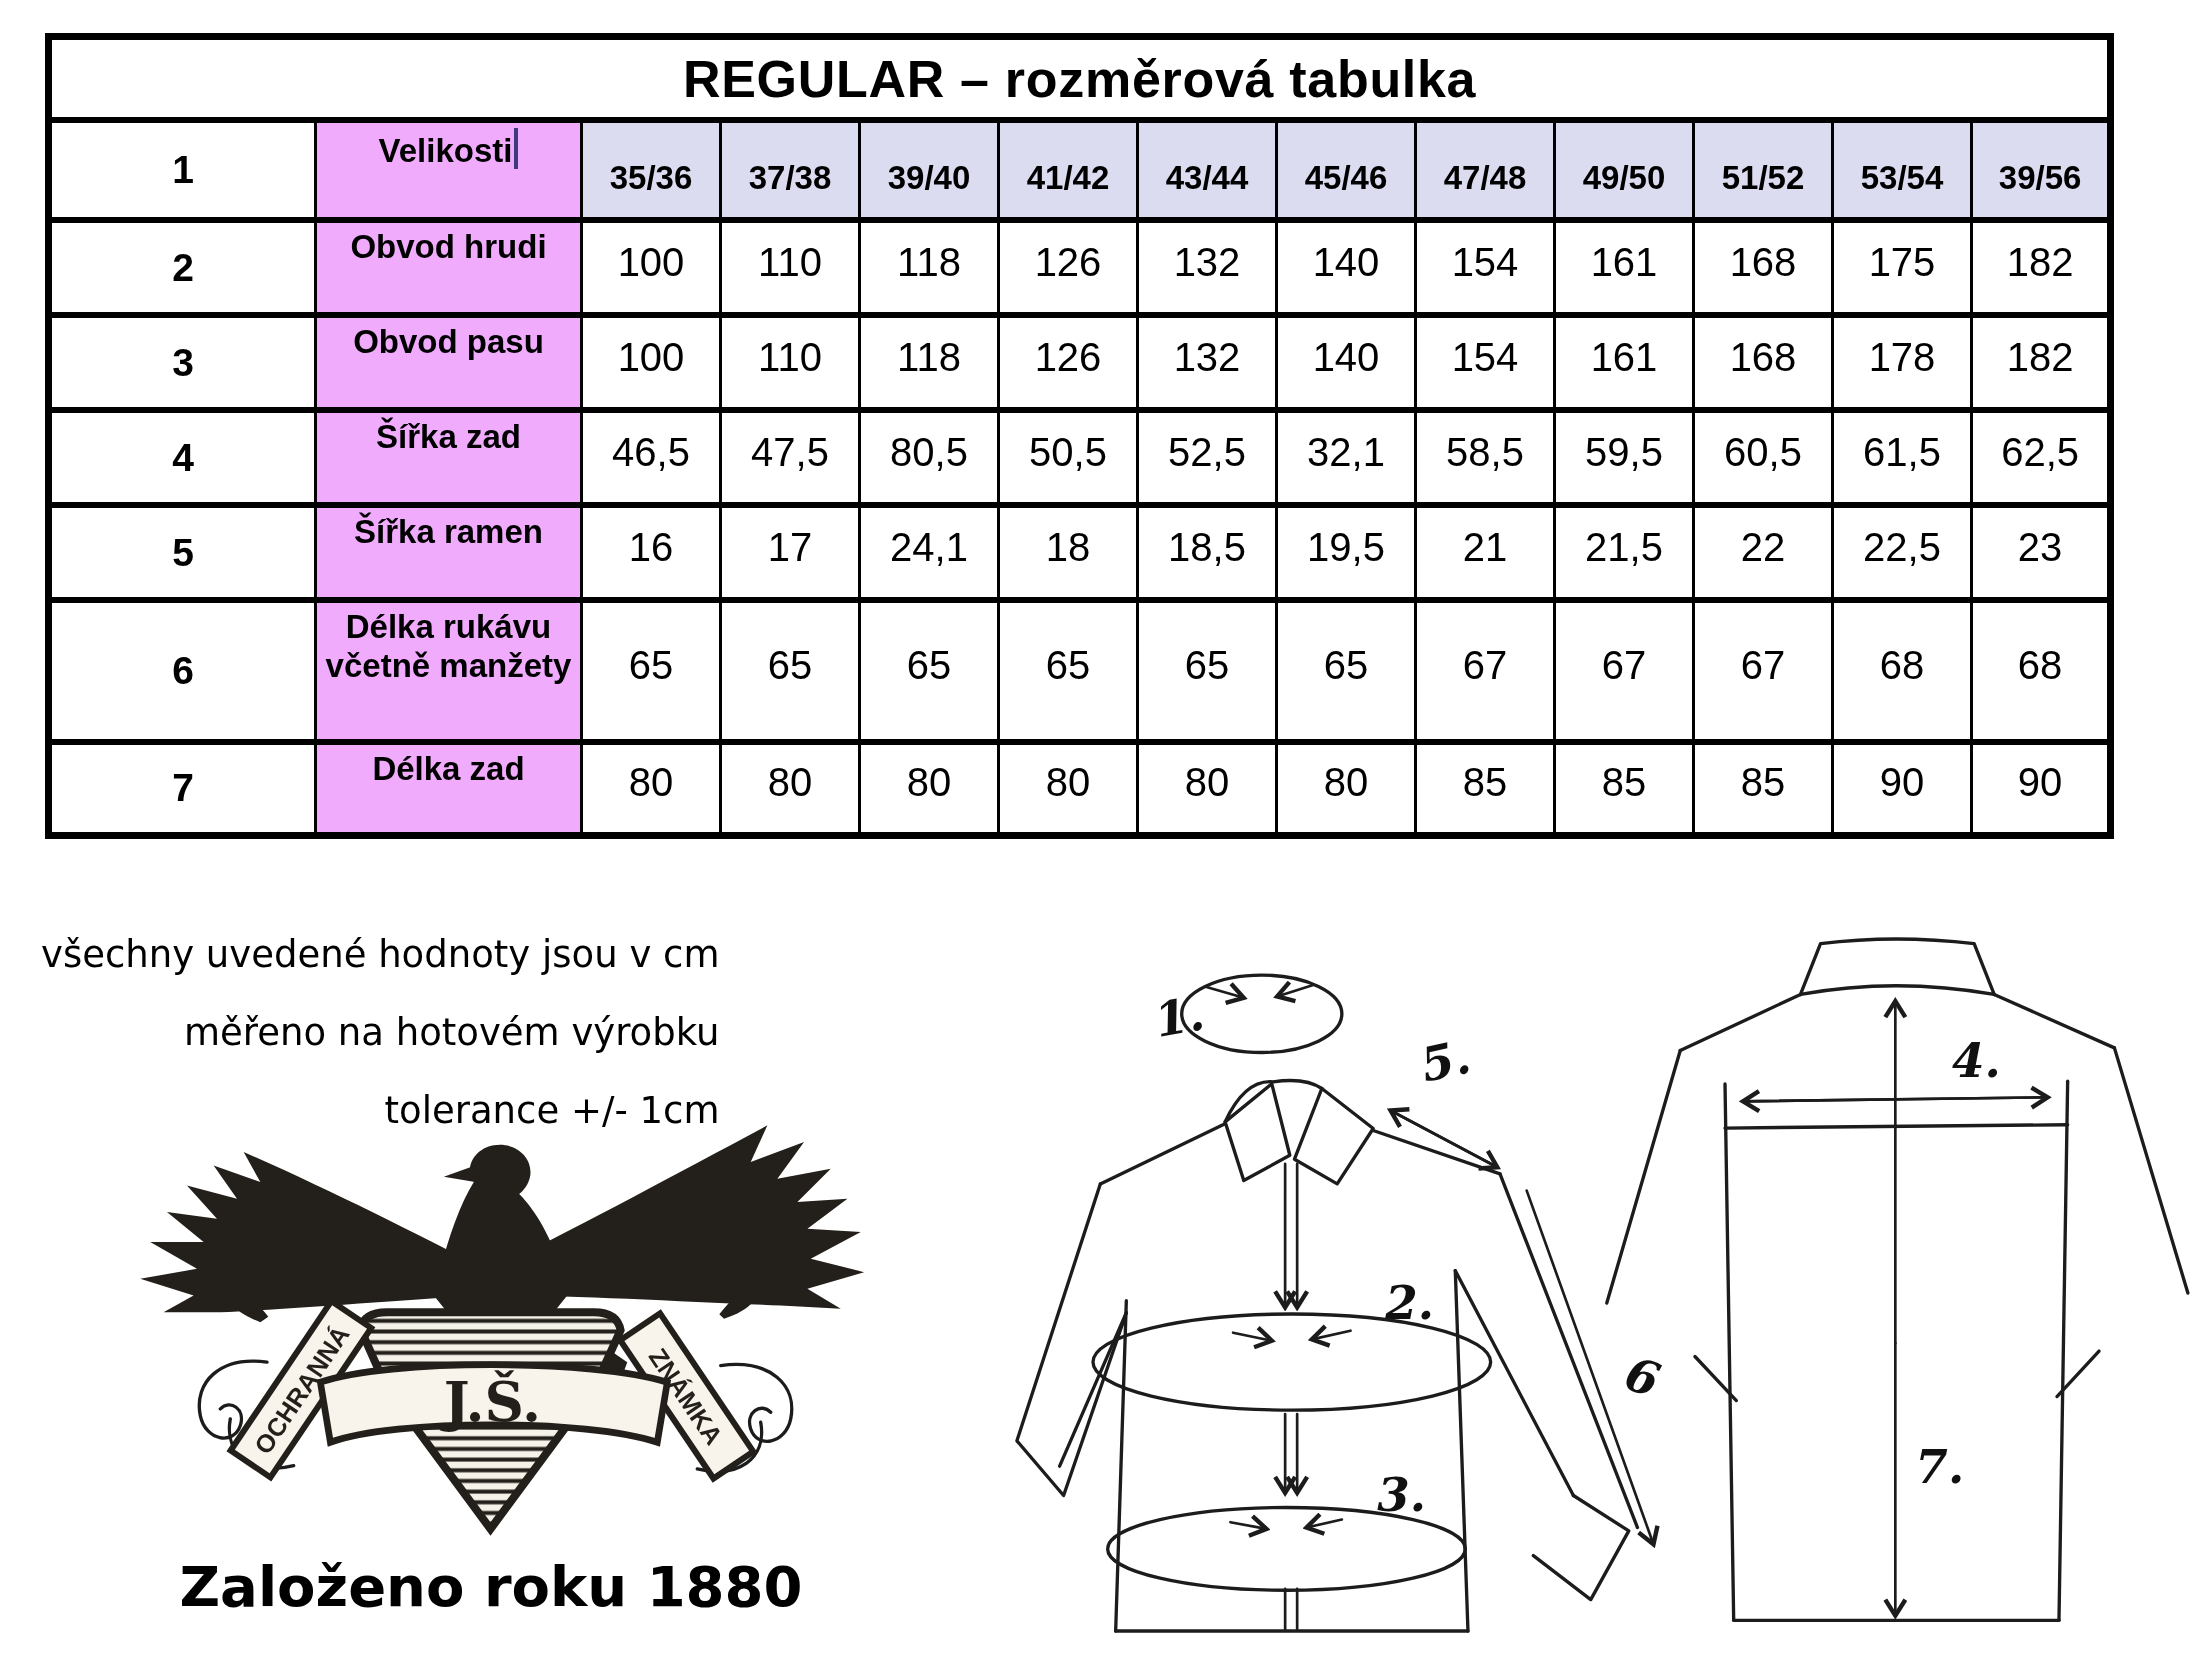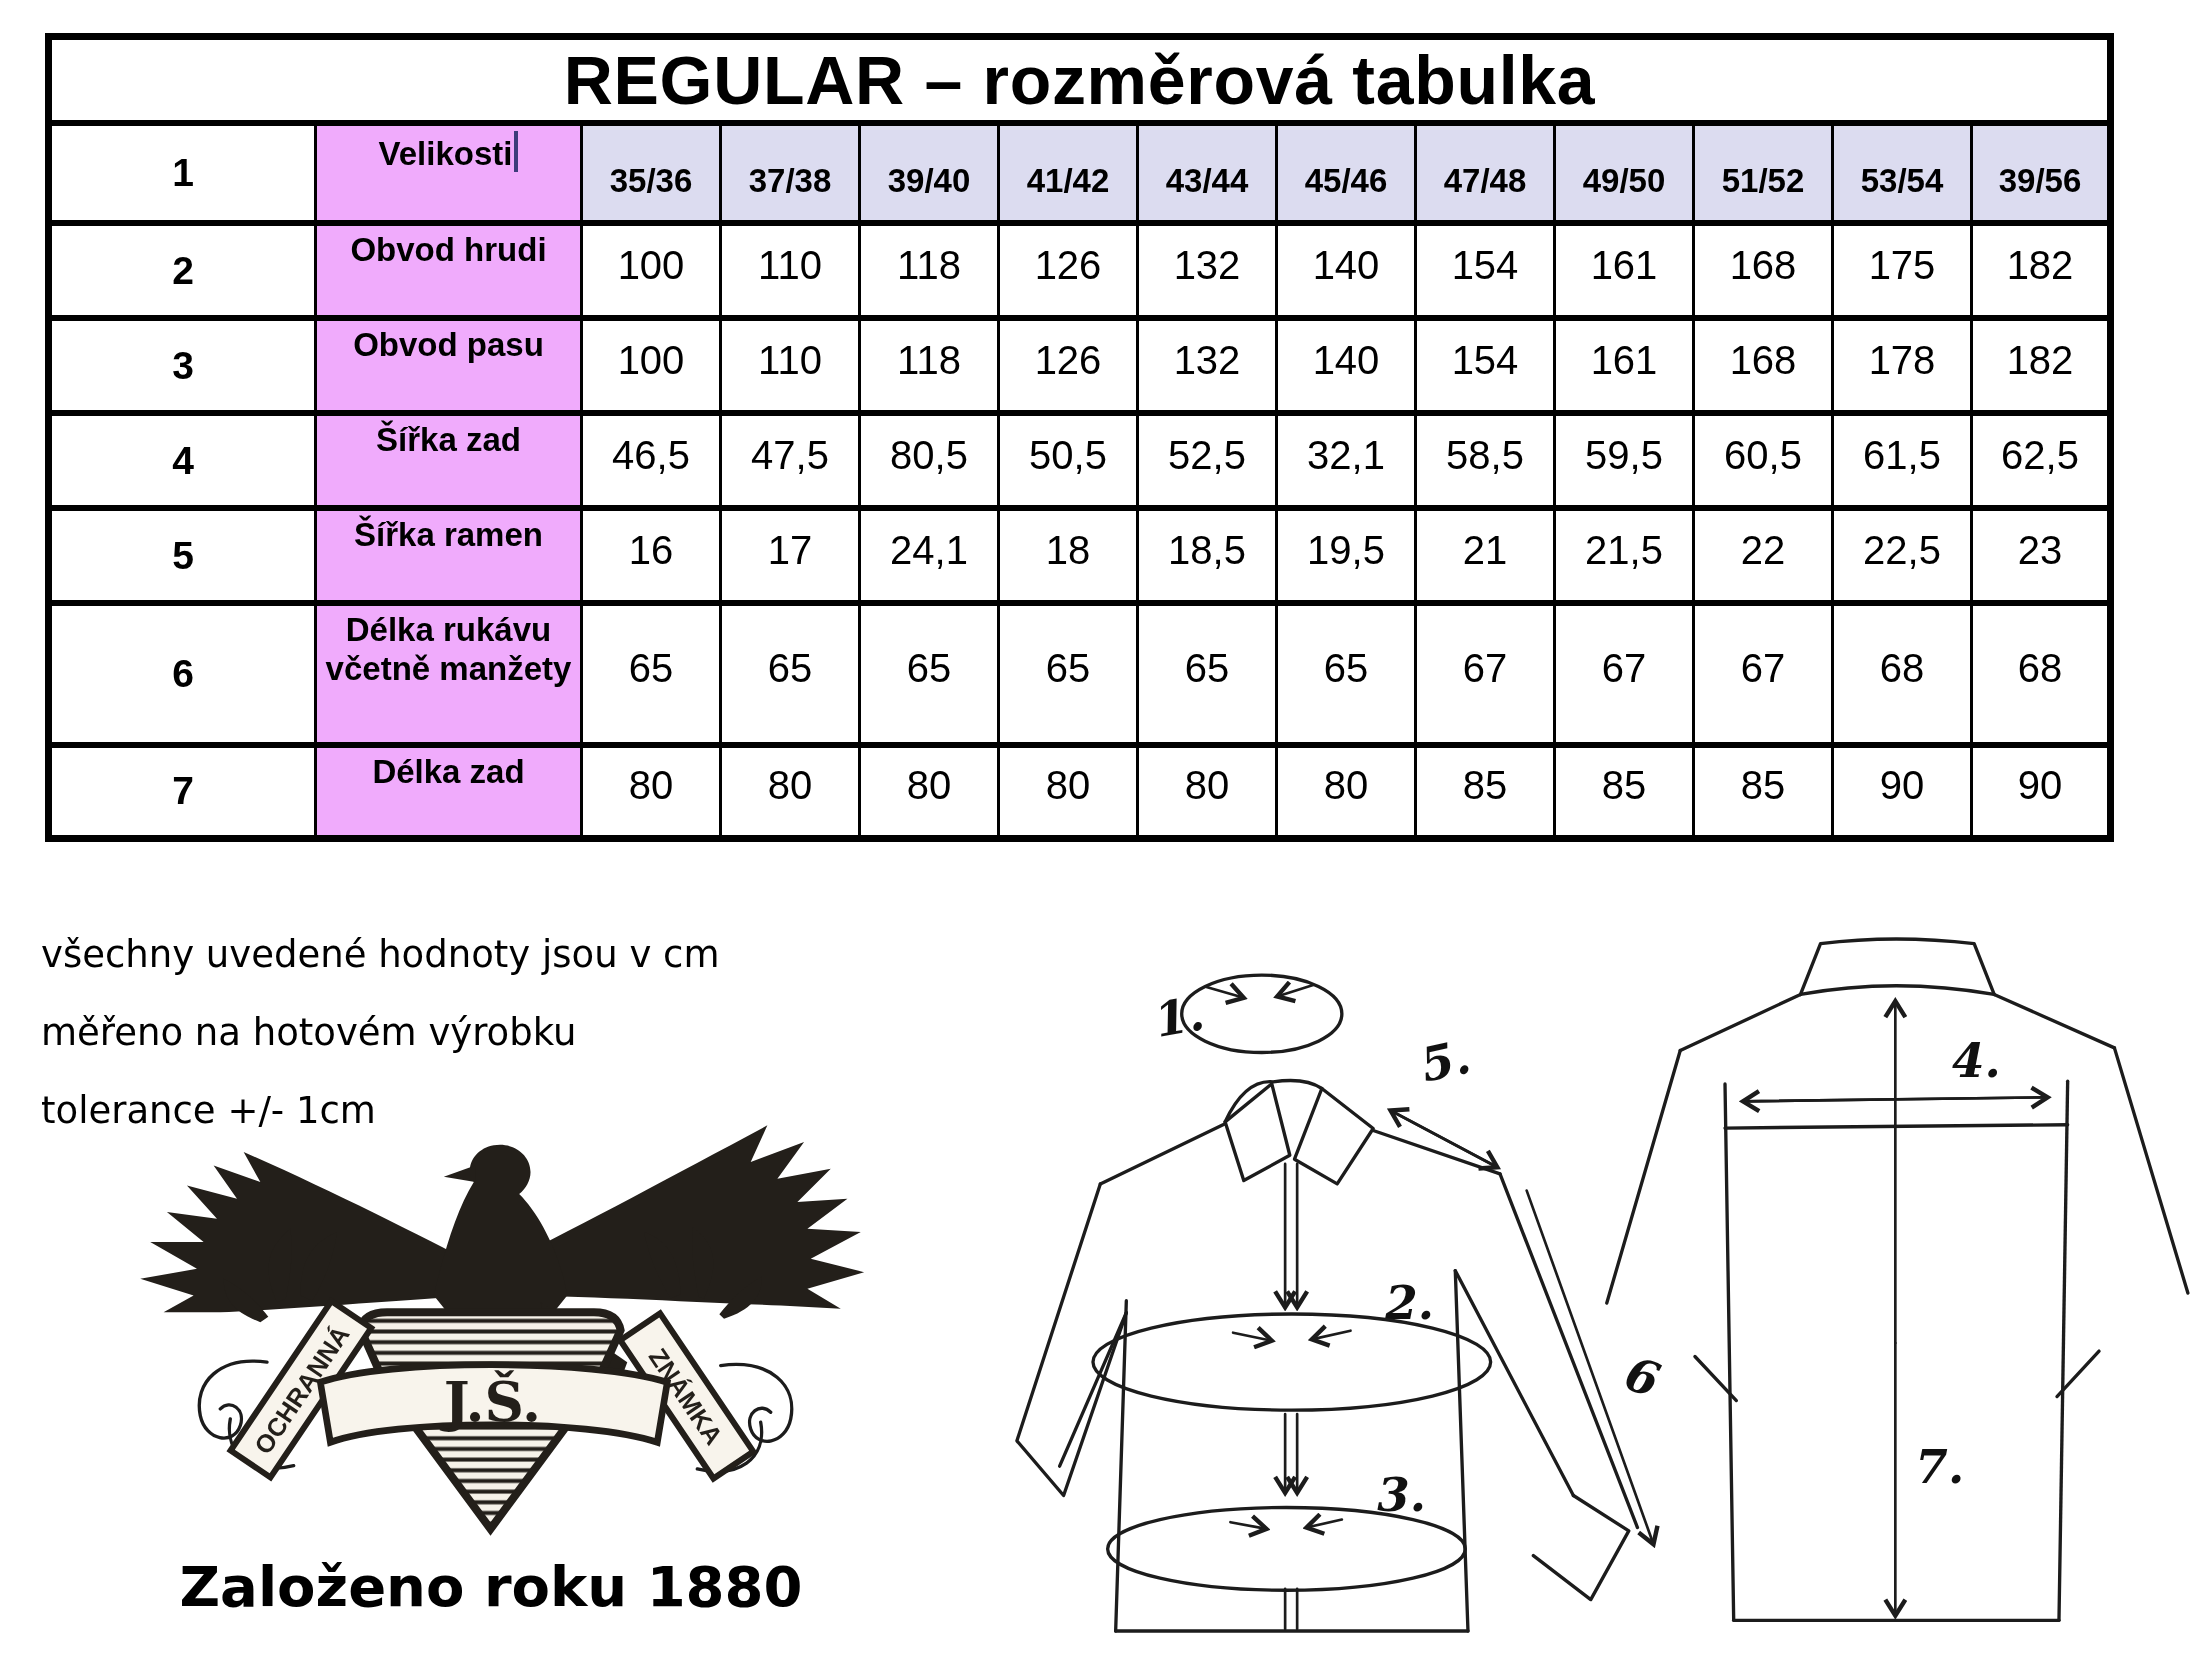--- a/index.html
+++ b/index.html
@@ -11,21 +11,21 @@
     position:absolute;left:45px;top:33px;width:2061px;
     border-collapse:collapse;table-layout:fixed;background:#fff;
   }
   table.size-table td{
     border-left:3.3px solid #000;border-right:3.3px solid #000;
     border-top:6px solid #000;border-bottom:6px solid #000;
     overflow:hidden;text-align:center;
   }
   table.size-table{border:7.3px solid #000;}
   td.t-title{
-    font-size:68px;font-weight:bold;height:75px;vertical-align:middle;
+    font-size:52px;font-weight:bold;height:75px;vertical-align:middle;
     letter-spacing:0.7px;
   }
   td.c-num{font-size:39px;font-weight:bold;vertical-align:middle;background:#fff;}
   td.c-label{
     background:#f0abfc;font-size:33px;font-weight:bold;vertical-align:top;
     padding:5.3px 4px 0 4px;line-height:1.18;
   }
   td.c-size{
     background:#dcdcf0;font-size:33px;font-weight:bold;vertical-align:middle;
     padding-top:17.4px;
@@ -34,21 +34,21 @@
   tr.r-head{height:100px;}
   tr.r-std{height:95px;}
   tr.r-tall{height:142px;}
   tr.r-last{height:93px;}
   .caret{display:inline-block;width:4px;height:41px;background:#3c3c7a;
          vertical-align:-6.7px;margin-left:2px;}
 
   
   .notes{
     position:absolute;left:41px;top:916px;
-    font-family:"DejaVu Sans",sans-serif;font-size:37px;line-height:78px;color:#000;
+    font-family:"DejaVu Sans",sans-serif;font-size:37px;line-height:78px;color:#000;text-align:right;
   }
 
   
   .logo-box{position:absolute;left:100px;top:1102px;width:781px;height:447px;}
   .founded{
     position:absolute;left:127px;top:1554px;width:728px;text-align:center;
     font-family:"DejaVu Sans",sans-serif;font-weight:bold;font-size:56px;color:#000;
   }
 
   

